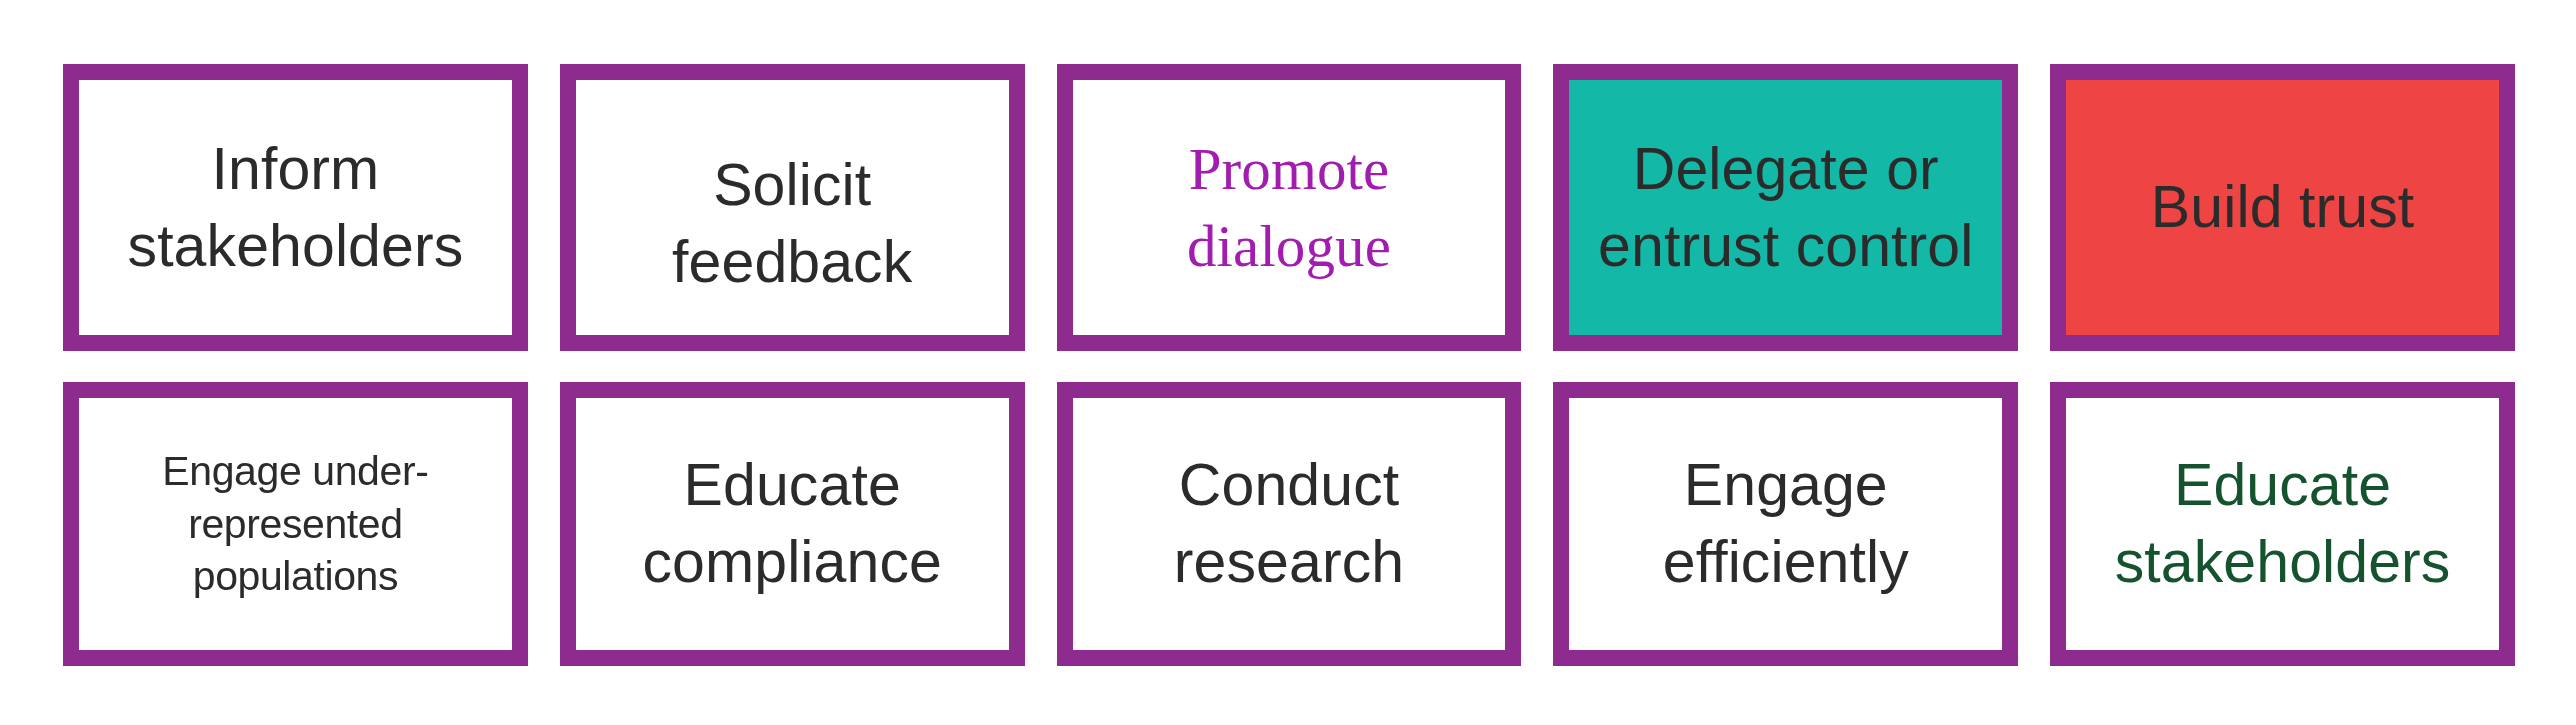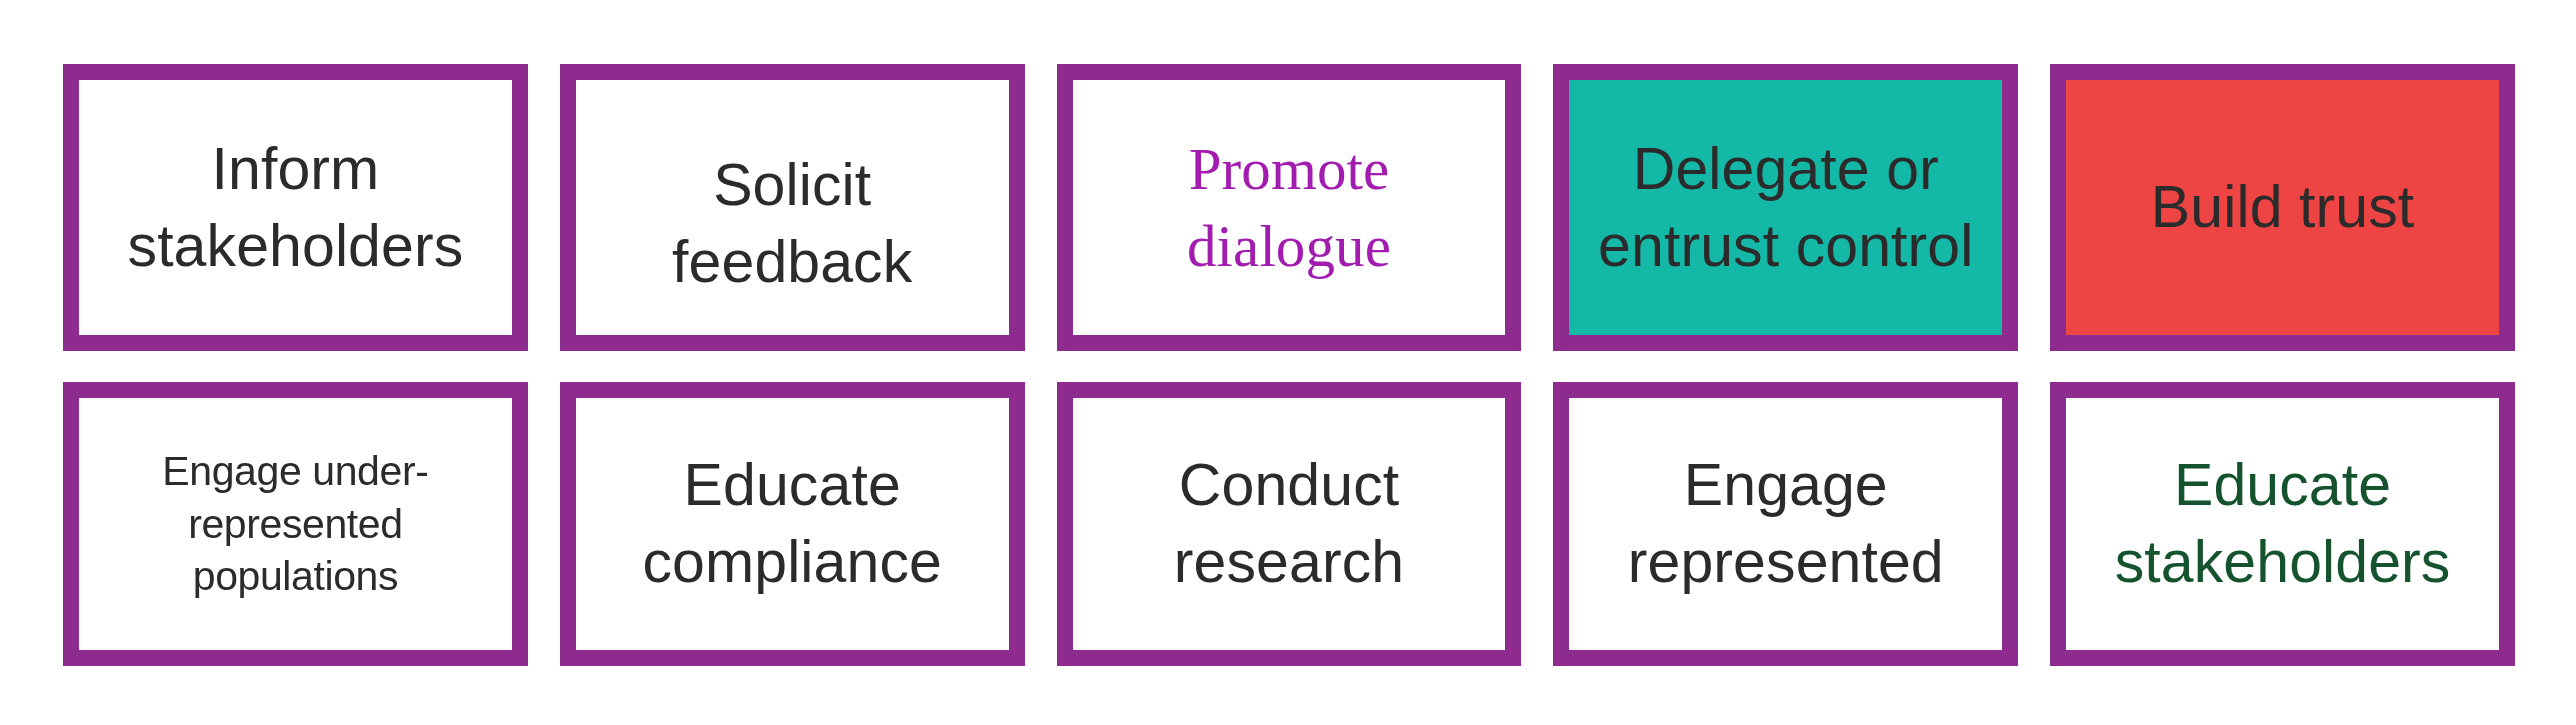--- a/index.html
+++ b/index.html
@@ -106,21 +106,21 @@
 compliance</span>
     </div>
 
     <div class="cell" style="border-color: rgb(142, 43, 142); background: rgb(255, 255, 255); justify-content: center;">
       <span class="cell-label" style="color: rgb(43, 43, 43);">Conduct
 research</span>
     </div>
 
     <div class="cell" style="border-color: rgb(142, 43, 142); background: rgb(255, 255, 255);">
       <span class="cell-label" style="color: rgb(43, 43, 43);">Engage
-represented</span>
+efficiently</span>
     </div>
 
     <div class="cell" style="border-color: rgb(142, 43, 142); background: rgb(255, 255, 255);">
       <span class="cell-label" style="color: #14532d;">Educate
 stakeholders</span>
     </div>
 
   </div>
 </div>
 

